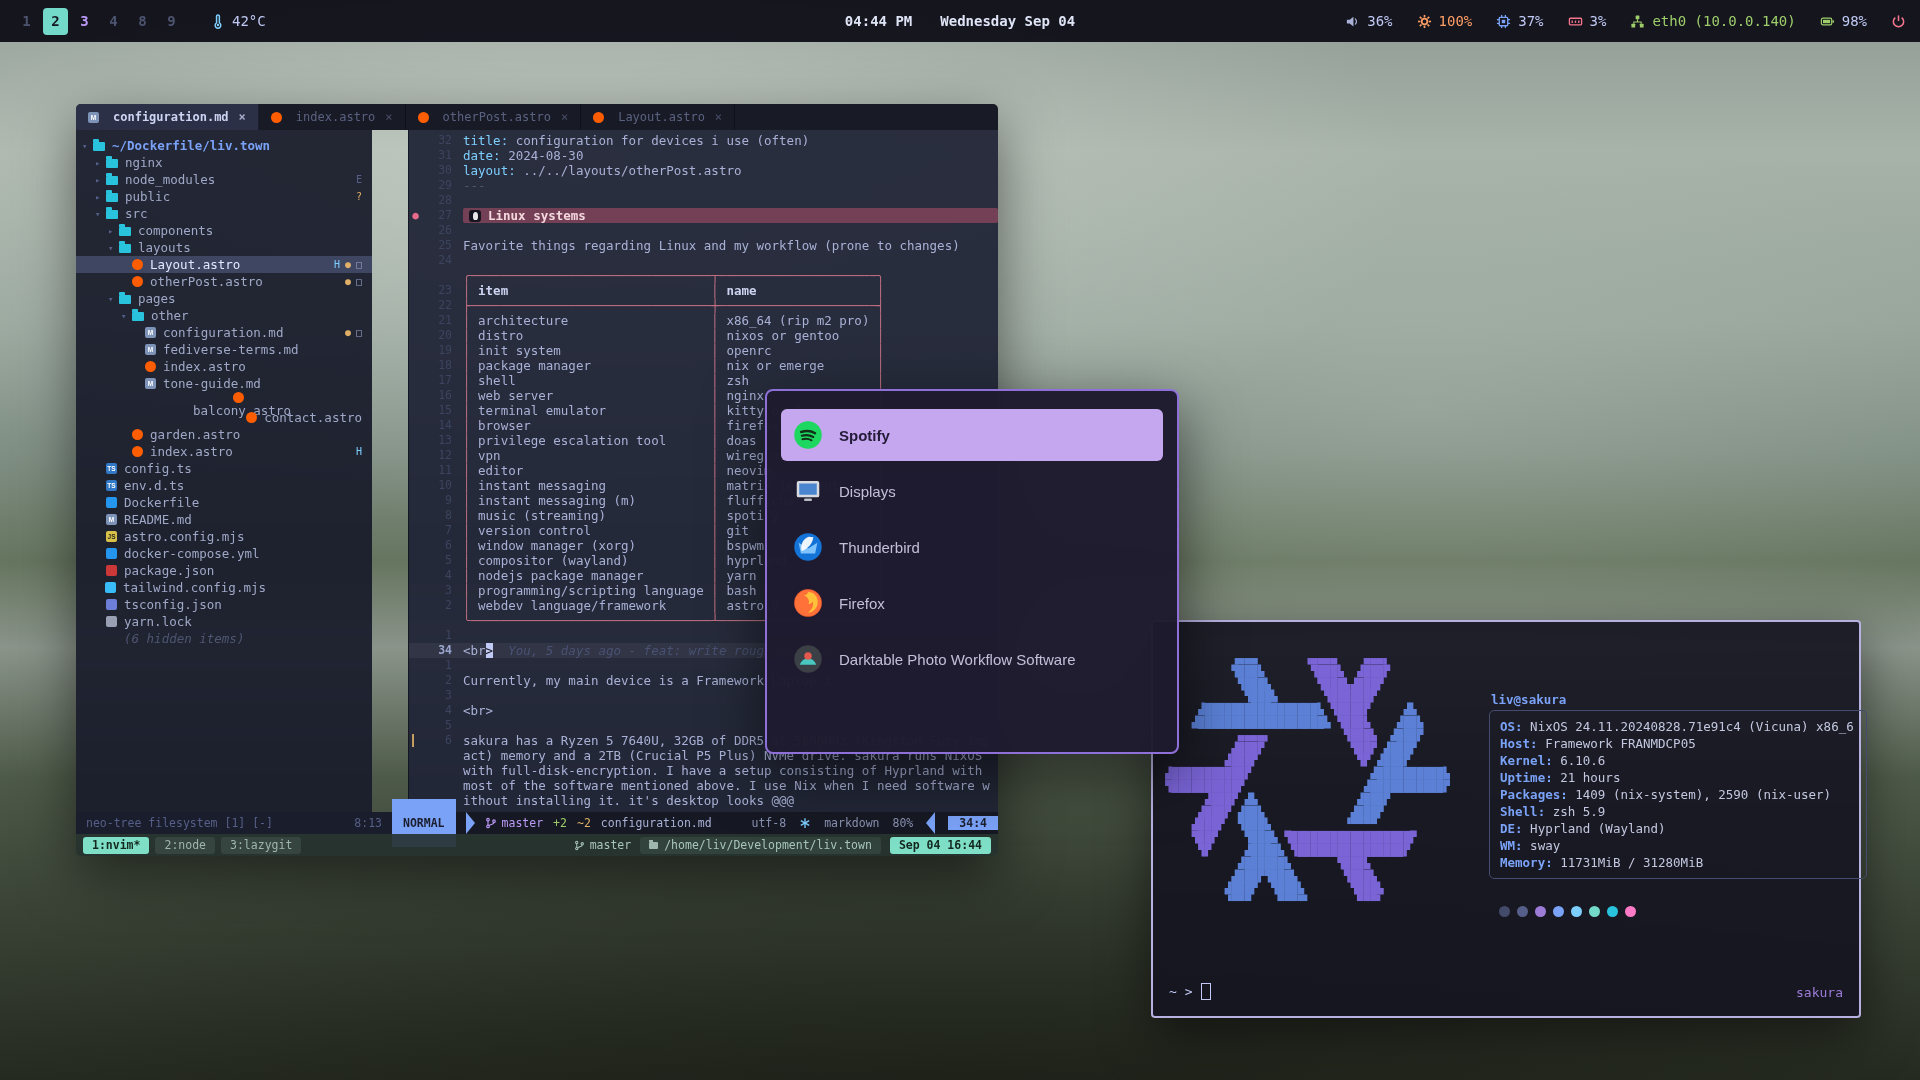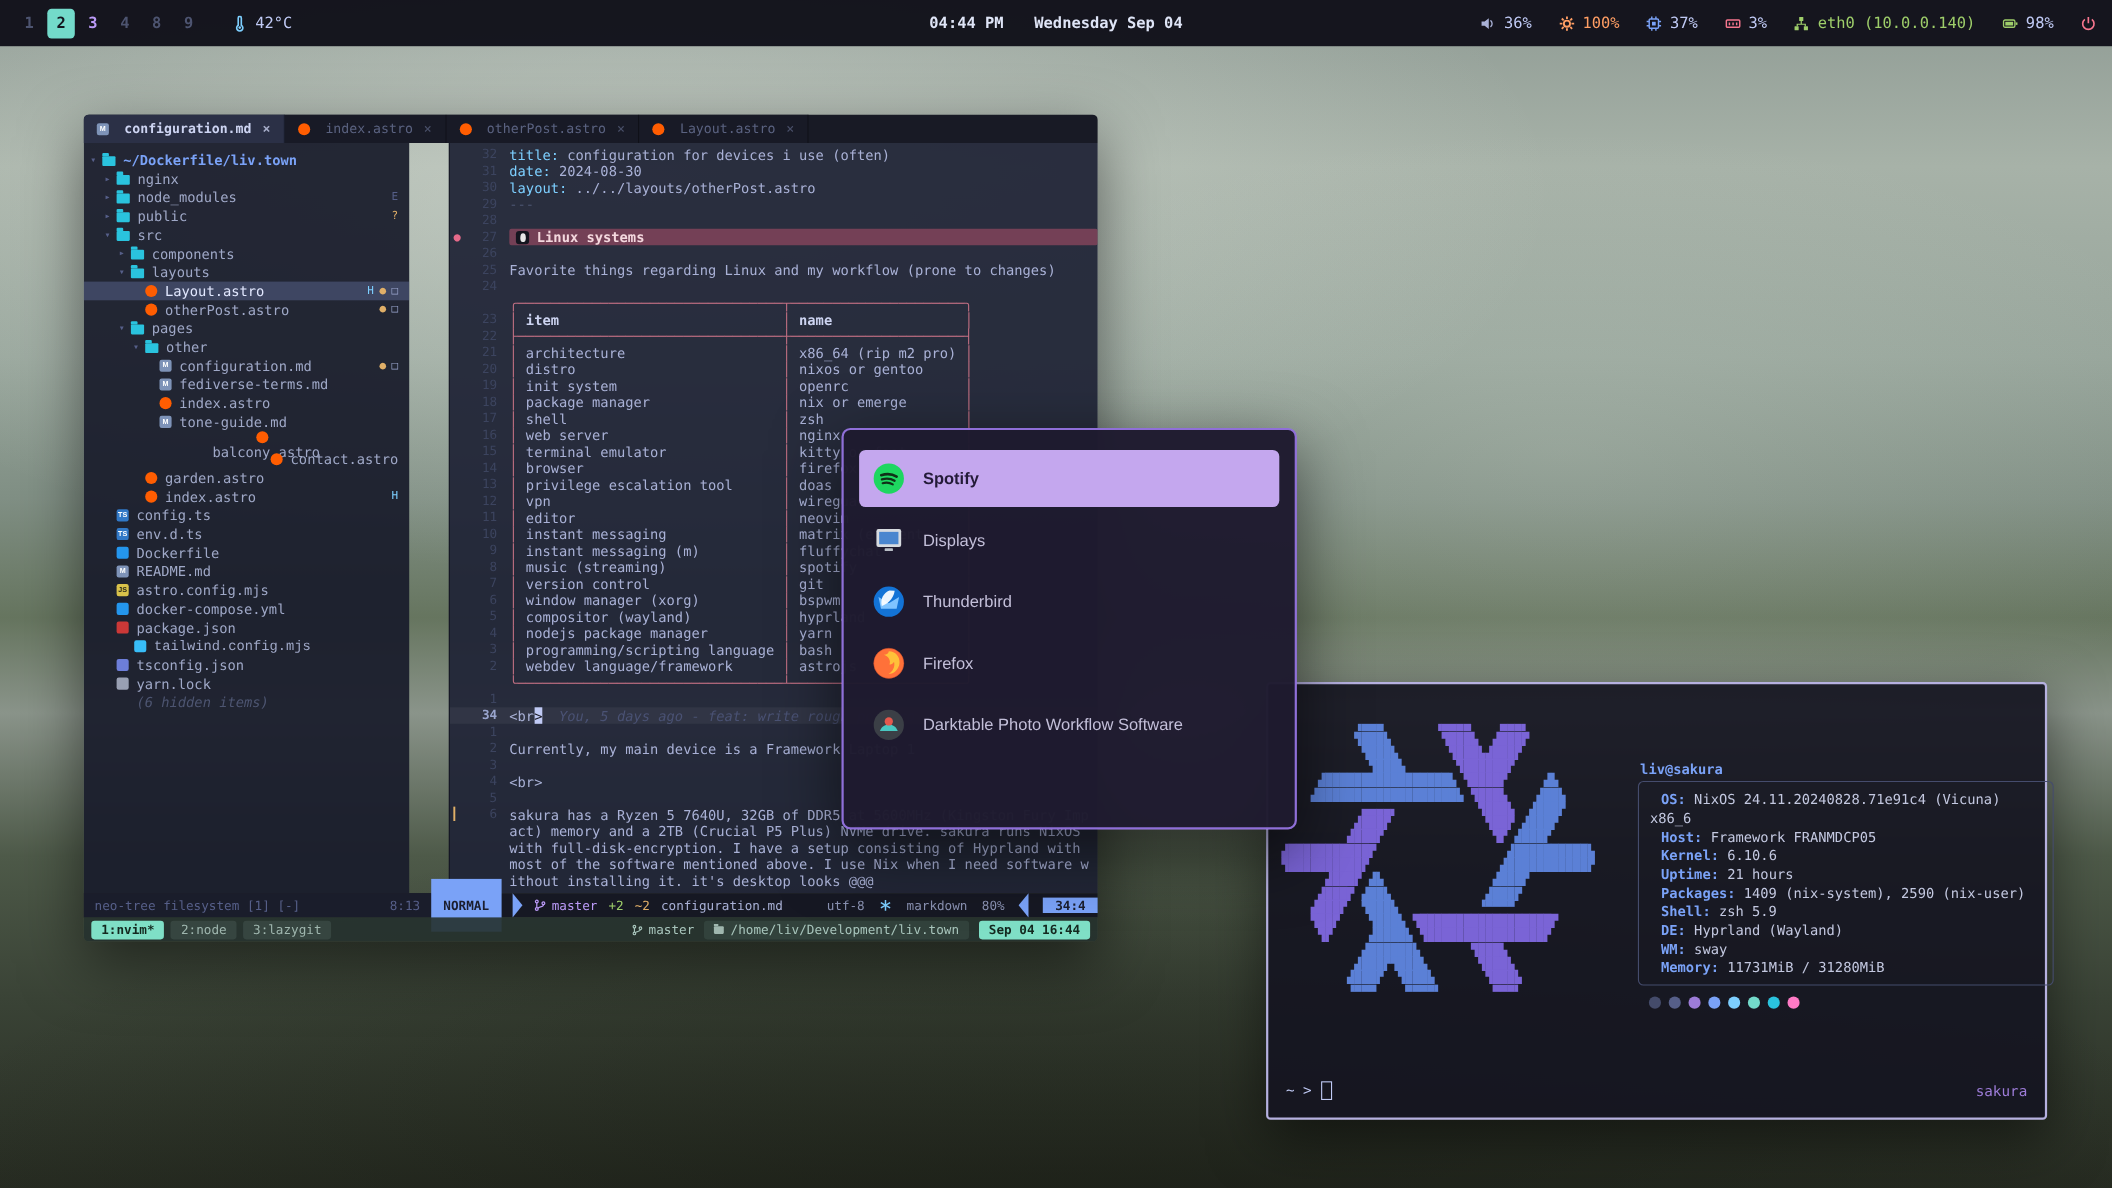--- a/index.html
+++ b/index.html
@@ -112,21 +112,21 @@
   .litem.selected{background:#c4a7ee;color:#241b38;font-weight:bold;}
   .appicon{width:30px;height:30px;flex:none;}
   .appicon svg{width:30px;height:30px;}
 
   
   #fetch{position:absolute;left:1151px;top:620px;width:706px;height:394px;background:rgba(21,21,33,0.92);
     border:2px solid #b6b1e0;border-radius:4px;z-index:20;box-shadow:0 16px 50px rgba(0,0,0,0.5);}
   .art{position:absolute;left:12px;top:20px;font-size:11px;line-height:12.8px;white-space:pre;}
   .fetch-title{position:absolute;left:338px;top:70px;color:#7aa2f7;font-weight:bold;font-size:12.5px;}
   .info-box{position:absolute;left:336px;top:88px;width:356px;border:1px solid #454c6d;border-radius:5px;padding:7px 10px;font-size:12.5px;line-height:17px;}
-  .fl{color:#7aa2f7;font-weight:bold;margin-left:10px;}
+  .fl{color:#7aa2f7;font-weight:bold;}
   .fv{color:#c3c8e0;}
   .palette{position:absolute;left:346px;top:284px;display:flex;gap:7px;}
   .palette span{width:11px;height:11px;border-radius:50%;display:inline-block;}
   .prompt{position:absolute;left:16px;bottom:16px;display:flex;align-items:center;gap:9px;font-size:13px;color:#c0caf5;}
   .term-cursor{width:8px;height:15px;border:1px solid #c0caf5;display:inline-block;}
   .session{position:absolute;right:16px;bottom:16px;color:#9d7cd8;font-size:13px;}
 </style>
 </head>
 <body>
 
@@ -395,21 +395,21 @@
         <div class="tree-row" style="padding-left: 19px;">
           <span class="tree-arrow"></span>
           <span class="fi" style="background: rgb(36, 150, 237);"></span>
           <span class="tree-name">docker-compose.yml</span>
         </div>
         <div class="tree-row" style="padding-left: 19px;">
           <span class="tree-arrow"></span>
           <span class="fi" style="background: rgb(203, 56, 55);"></span>
           <span class="tree-name">package.json</span>
         </div>
-        <div class="tree-row" style="padding-left: 35px; font-family: Liberation Mono, monospace;">
+        <div class="tree-row" style="padding-left: 18px;">
           <span class="tree-arrow"></span>
           <span class="fi" style="background: rgb(56, 189, 248);"></span>
           <span class="tree-name">tailwind.config.mjs</span>
         </div>
         <div class="tree-row" style="padding-left: 19px;">
           <span class="tree-arrow"></span>
           <span class="fi" style="background: rgb(109, 126, 217);"></span>
           <span class="tree-name">tsconfig.json</span>
         </div>
         <div class="tree-row" style="padding-left: 19px;">

